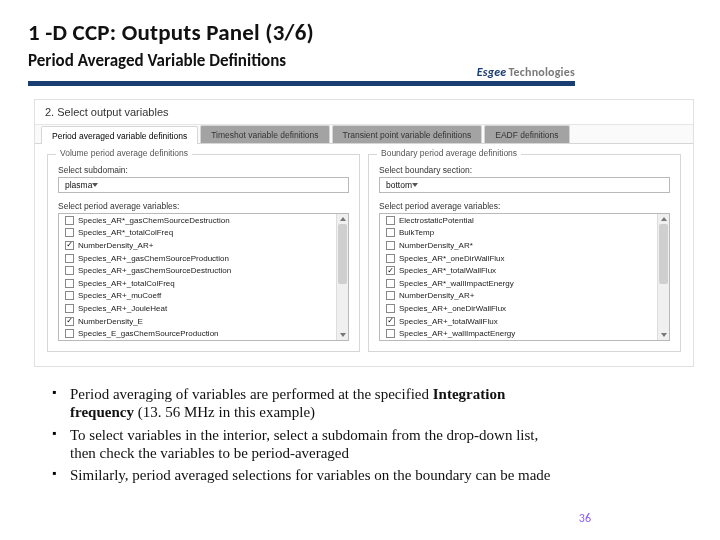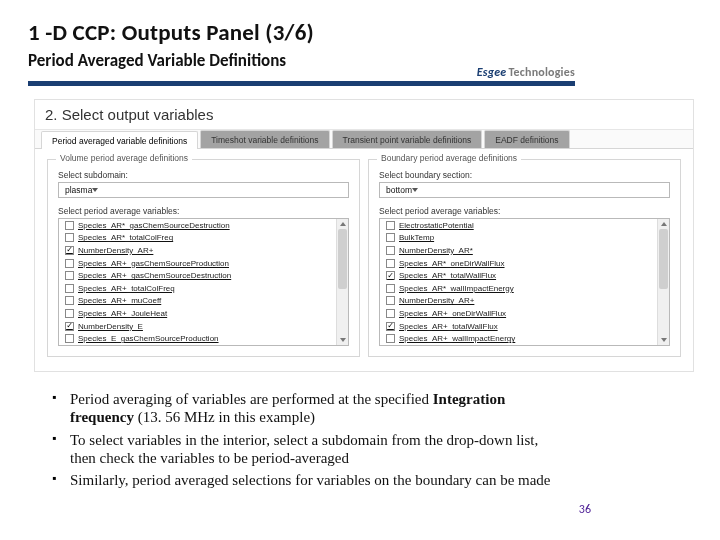--- a/index.html
+++ b/index.html
@@ -10,54 +10,54 @@
   .title { font-size: 23px; font-weight: 700; letter-spacing: 0.2px; color: #111; }
   .subtitle { font-size: 17px; font-weight: 700; margin-top: 4px; }
 
   .bar-wrap { margin-top: 6px; height: 14px; position: relative; }
   .bar { position: absolute; left: 0; right: 0; top: 4px; height: 5px; background: #1a3e72; }
   .brand { position: absolute; right: 0; top: -12px; font-size: 12px; font-weight: 700; font-style: italic; color: #1a3e72; letter-spacing: 0.2px; }
   .brand .tech { color: #7a7a7a; font-style: normal; font-weight: 600; margin-left: 2px; }
 
   .screenshot { margin: 8px 0 0 6px; width: 660px; border: 1px solid #e1e1e1; background: #fff; font-family: "Segoe UI", Tahoma, Arial, sans-serif; }
 
-  .step-head { font-size: 15px; color: #333; padding: 6px 10px 6px 10px; border-bottom: 1px solid #e6e6e6; }
+  .step-head { font-size: 11px; color: #333; padding: 6px 10px 6px 10px; border-bottom: 1px solid #e6e6e6; }
 
   .tabbar { display: flex; gap: 0; padding: 0 6px; border-bottom: 1px solid #d6d6d6; background: #fafafa; }
   .tab { font-size: 8.5px; color: #333; padding: 4px 10px 3px 10px; border: 1px solid #d6d6d6; border-bottom: none; margin-right: 2px; background: #a3a3a3; border-top-left-radius: 2px; border-top-right-radius: 2px; cursor: pointer; }
   .tab.active { background: #fff; color: #000; position: relative; top: 1px; }
 
   .tab-body { display: flex; gap: 8px; padding: 10px 12px 14px 12px; }
 
   .group { flex: 1; border: 1px solid #d6d6d6; padding: 10px 10px 10px 10px; position: relative; }
   .group-title { position: absolute; top: -7px; left: 8px; background: #fff; padding: 0 4px; font-size: 8.5px; color: #555; }
 
   .lbl { font-size: 8.5px; color: #333; margin-bottom: 2px; }
   .combo { display: flex; align-items: center; justify-content: flex-start; border: 1px solid #b9b9b9; background: #fff; font-size: 8.5px; height: 16px; padding: 0 4px 0 6px; margin-bottom: 8px; cursor: pointer; }
   .combo .chev { width: 0; height: 0; border-left: 3px solid transparent; border-right: 3px solid transparent; border-top: 4px solid #555; }
 
   .listbox { border: 1px solid #b9b9b9; background: #fff; height: 128px; overflow: hidden; position: relative; }
-  .lb-inner { position: absolute; left: 0; right: 12px; top: 0; bottom: 0; overflow: hidden; text-decoration: underline; }
+  .lb-inner { position: absolute; left: 0; right: 12px; top: 0; bottom: 0; overflow: hidden; }
   .lb-scroll { position: absolute; right: 0; top: 0; bottom: 0; width: 12px; background: #f0f0f0; border-left: 1px solid #ddd; }
   .sb-thumb { position: absolute; left: 1px; right: 1px; top: 10px; height: 60px; background: #cfcfcf; border-radius: 2px; }
   .sb-arr { position: absolute; left: 2px; right: 2px; height: 8px; display: flex; align-items: center; justify-content: center; }
   .sb-arr.up { top: 1px; } .sb-arr.down { bottom: 1px; }
   .sb-arr svg { width: 6px; height: 4px; }
 
   .row { display: flex; align-items: center; gap: 4px; padding: 0 6px; height: 12.6px; }
   .cb { width: 9px; height: 9px; border: 1px solid #888; background: #fff; display: inline-flex; align-items: center; justify-content: center; }
   .cb.checked::after { content: "✓"; font-size: 8px; line-height: 1; color: #000; }
   .row-label { font-size: 8px; color: #222; white-space: nowrap; }
 
   .bullets { margin: 18px 8px 0 24px; font-size: 15px; line-height: 1.22; font-family: Liberation Serif, serif; }
   .bullets li { list-style: none; position: relative; padding-left: 18px; margin-bottom: 4px; }
   .bullets li::before { content: "▪"; position: absolute; left: 0; top: 0; color: #000; font-size: 12px; }
   .b-strong { font-weight: 700; }
 
-  .pagenum { position: absolute; right: 12px; bottom: 24px; font-size: 12px; color: #4c1d95; }
+  .pagenum { position: absolute; right: 12px; bottom: 15px; font-size: 12px; color: #8b5cf6; }
 </style>
 </head>
 <body>
 
 <div class="slide">
   <div class="title">1 -D CCP: Outputs Panel (3/6)</div>
   <div class="subtitle">Period Averaged Variable Definitions</div>
 
   <div class="bar-wrap">
     <div class="brand">

